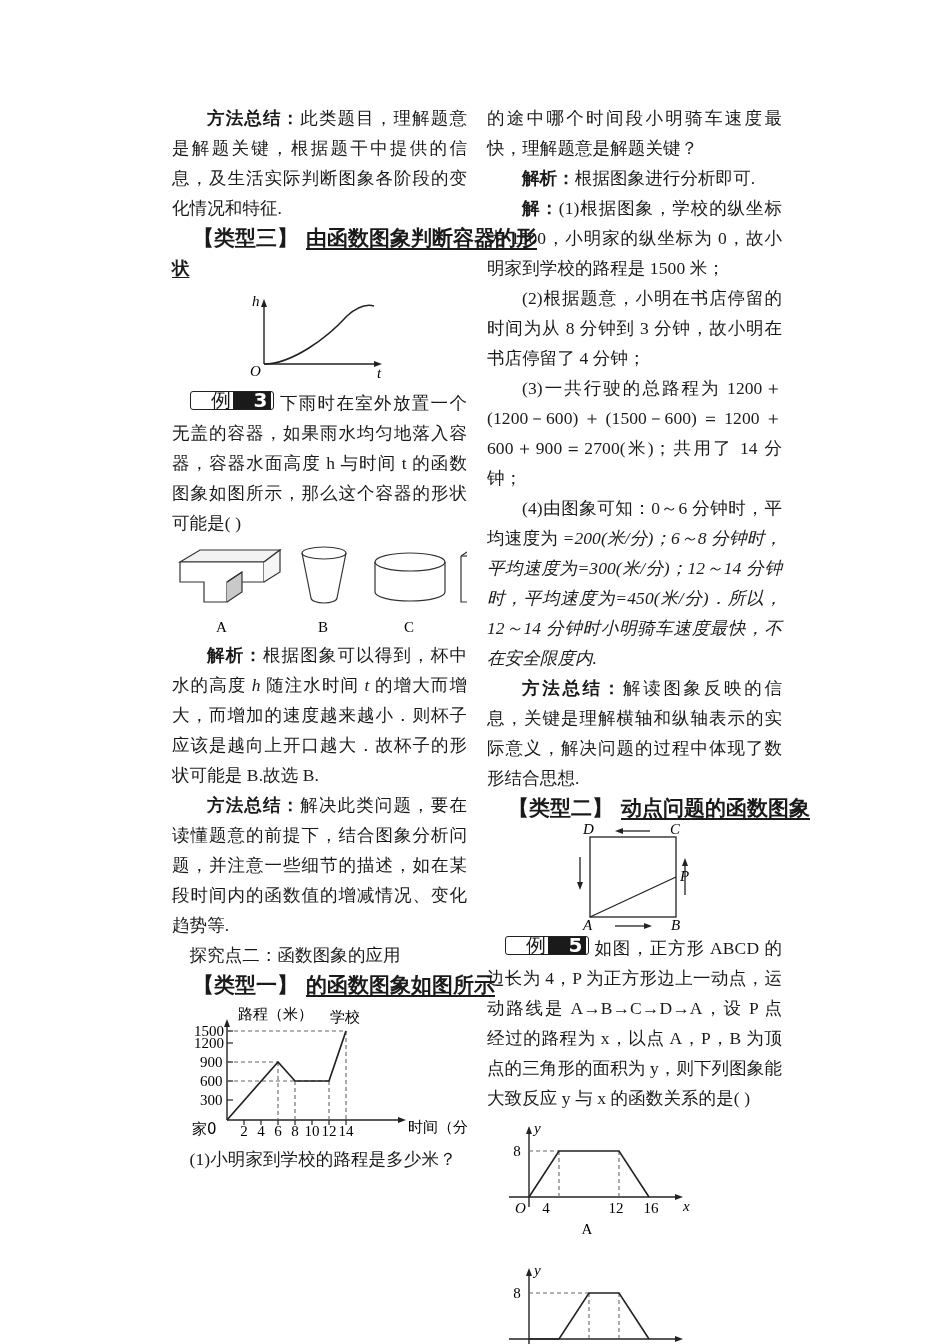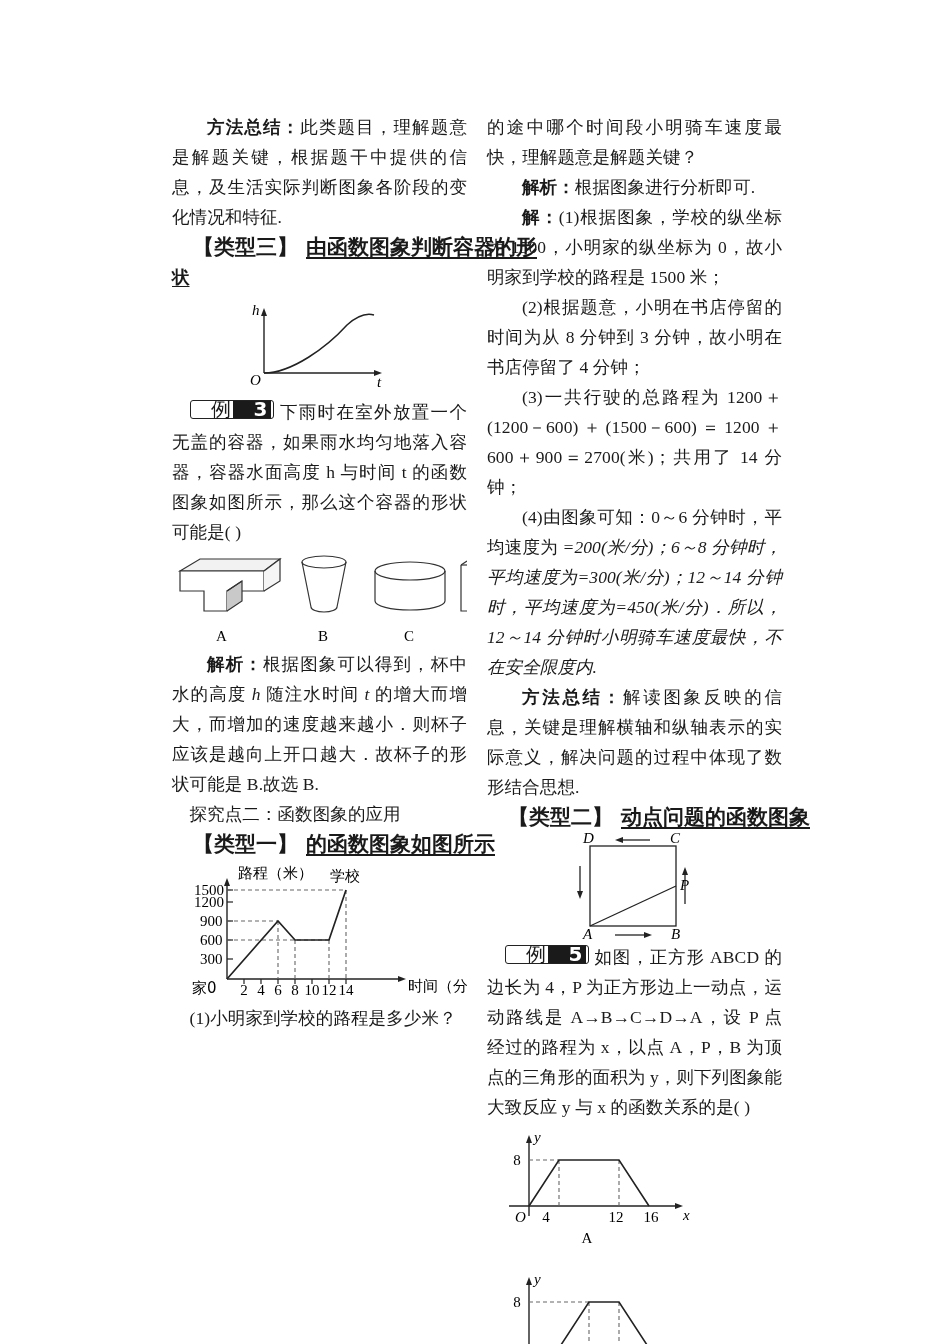--- a/index.html
+++ b/index.html
@@ -10,21 +10,21 @@
   body {
     width: 950px;
     height: 1344px;
     font-family: "Liberation Serif", "DejaVu Serif", serif;
     color: #1a1a1a;
     position: relative;
     overflow: hidden;
   }
   .page {
     position: absolute;
-    left: 0; top: 12px;
+    left: 0; top: 3px;
     width: 950px;
     height: 1190px;
   }
   .col {
     position: absolute;
     top: 100px;
     width: 295px;
   }
   .col-left  { left: 172px; }
   .col-right { left: 487px; }
@@ -169,20 +169,21 @@
           </g>
         </g>
         <text class="lbl" x="44" y="92">A</text>
         <text class="lbl" x="146" y="92">B</text>
         <text class="lbl" x="232" y="92">C</text>
       </svg>
     </div>
 
     <p class="ind"><span class="hei" style="font-weight:bold">解析：</span><span>根据图象可以得到，杯中水的高度 <span class="ital">h</span> 随注水时间 <span class="ital">t</span> 的增大而增大，而增加的速度越来越小．则杯子应该是越向上开口越大．故杯子的形状可能是 B.故选 B.</span></p>
 
+    <p class="ind"><span class="hei" style="font-weight:bold">方法总结：</span><span>解决此类问题，要在读懂题意的前提下，结合图象分析问题，并注意一些细节的描述，如在某段时间内的函数值的增减情况、变化趋势等.</span></p>
 
     <p class="ind1">探究点二：函数图象的应用</p>
 
     <div class="type-head">
       <span>【类型一】</span><span class="ul">的函数图象如图所示</span>
     </div>
 
 
     <div class="fig fig-dist">
       <svg width="295" height="140" viewBox="0 0 295 140">

